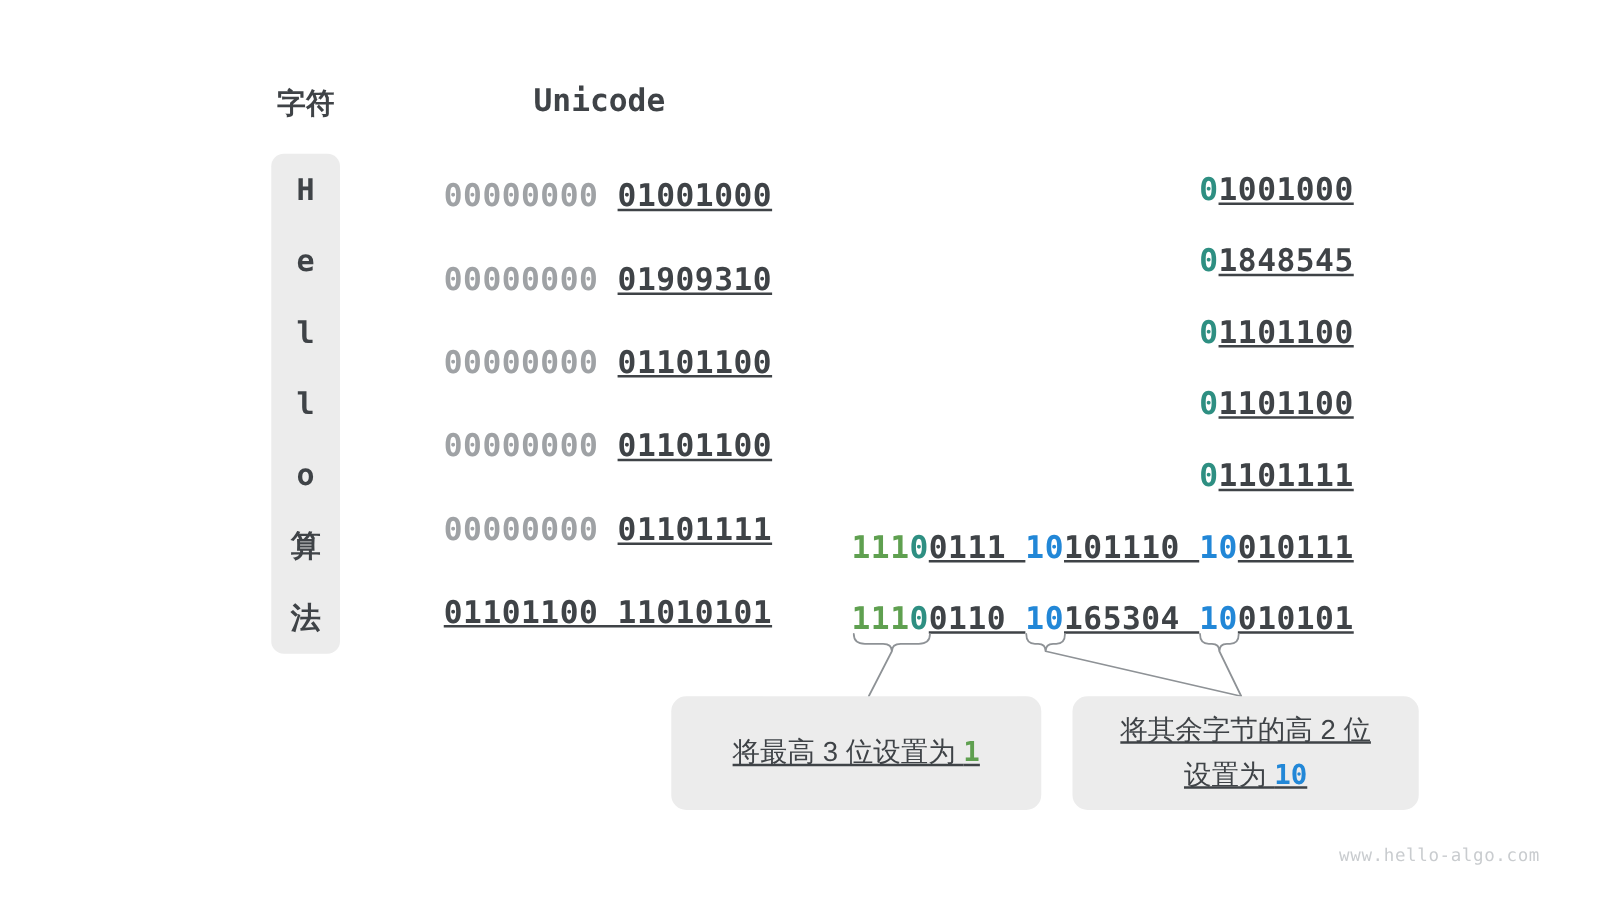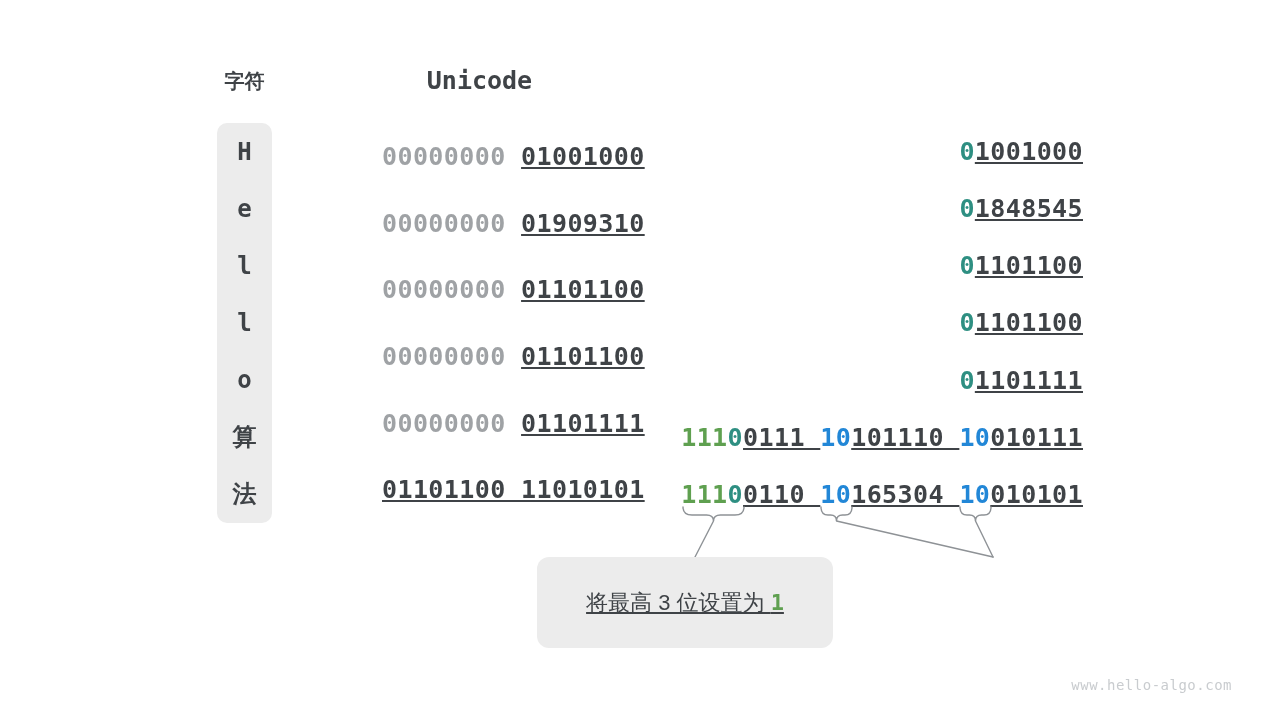--- a/index.html
+++ b/index.html
@@ -1,29 +1,29 @@
 <!DOCTYPE html>
 <html style="--dark: #3F4347; --gray: #9FA2A5; --green: #5FA050; --teal: #2E8F82; --blue: #2287D7; --boxgray: #ECECEC; --faint: #C9CCCF; --line: #8E9296;"><head>
 <meta charset="utf-8">
 <style>
   html,body{margin:0;padding:0;background:#ffffff;}
   .canvas{position:relative;width:1280px;height:720px;background:#ffffff;overflow:hidden;
           font-family:"DejaVu Sans Mono", monospace;}
   .abs{position:absolute;}
   .hdr{font-weight:bold;color:var(--dark);text-align:center;line-height:30px;}
-  .hdr-cjk{font-family:Liberation Mono, monospace;font-size:20px;}
+  .hdr-cjk{font-family:Liberation Serif, serif;font-size:23px;}
   .hdr-mono{font-family:"DejaVu Sans Mono", monospace;font-size:25px;}
   .col{display:flex;flex-direction:column;}
   .col > div{flex:1;display:flex;align-items:center;white-space:pre;}
   .char-box{left:217px;top:123px;width:55px;height:400px;background:var(--boxgray);border-radius:10px;}
   .char-box > div{justify-content:center;font-weight:bold;font-size:24px;color:var(--dark);
                   font-family:"DejaVu Sans Mono","Liberation Sans",sans-serif;}
   .uni-col{left:355px;top:123px;width:264px;height:400px;}
   .utf-col{left:682px;top:123px;width:401px;height:400px;}
-  .uni-col > div{justify-content:flex-start;margin-left:27px;}
+  .uni-col > div{justify-content:flex-start;}
   .utf-col > div{justify-content:flex-end;}
   .bits{font-size:25px;font-weight:bold;letter-spacing:0.4px;white-space:pre;}
   .c-dark{color:var(--dark);text-decoration:underline;} .c-gray{color:var(--gray);}
   .c-green{color:var(--green);} .c-teal{color:var(--teal);} .c-blue{color:var(--blue);}
   .callout{background:var(--boxgray);border-radius:12px;display:flex;flex-direction:column;
            justify-content:center;align-items:center;
            font-family:"Liberation Sans",sans-serif;font-size:22px;line-height:36px;color:var(--dark);text-decoration:underline;}
   .callout .hl{font-family:"DejaVu Sans Mono",monospace;font-weight:bold;}
   .watermark{font-size:14px;color:var(--faint);letter-spacing:0.5px;}
   svg.overlay{position:absolute;left:0;top:0;pointer-events:none;}
@@ -73,15 +73,19 @@
       <path d="M713.5 521 L695 557"></path>
       <path d="M836.5 521 L993 557"></path>
       <path d="M975.5 521 L993 557"></path>
     </g>
   </svg>
 
   <div class="abs callout" style="left:537px;top:557px;width:296px;height:91px;">
     <div><span>将最高 3 位设置为 </span><span class="hl c-green">1</span></div>
   </div>
 
+  <div class="abs callout" style="left:858px;top:557px;width:277px;height:91px;">
+    <div>将其余字节的高 2 位</div>
+    <div><span>设置为 </span><span class="hl c-blue">10</span></div>
+  </div>
 
   <div class="abs watermark" style="right:48px;top:677px;">www.hello-algo.com</div>
 </div>
 
 </body></html>

